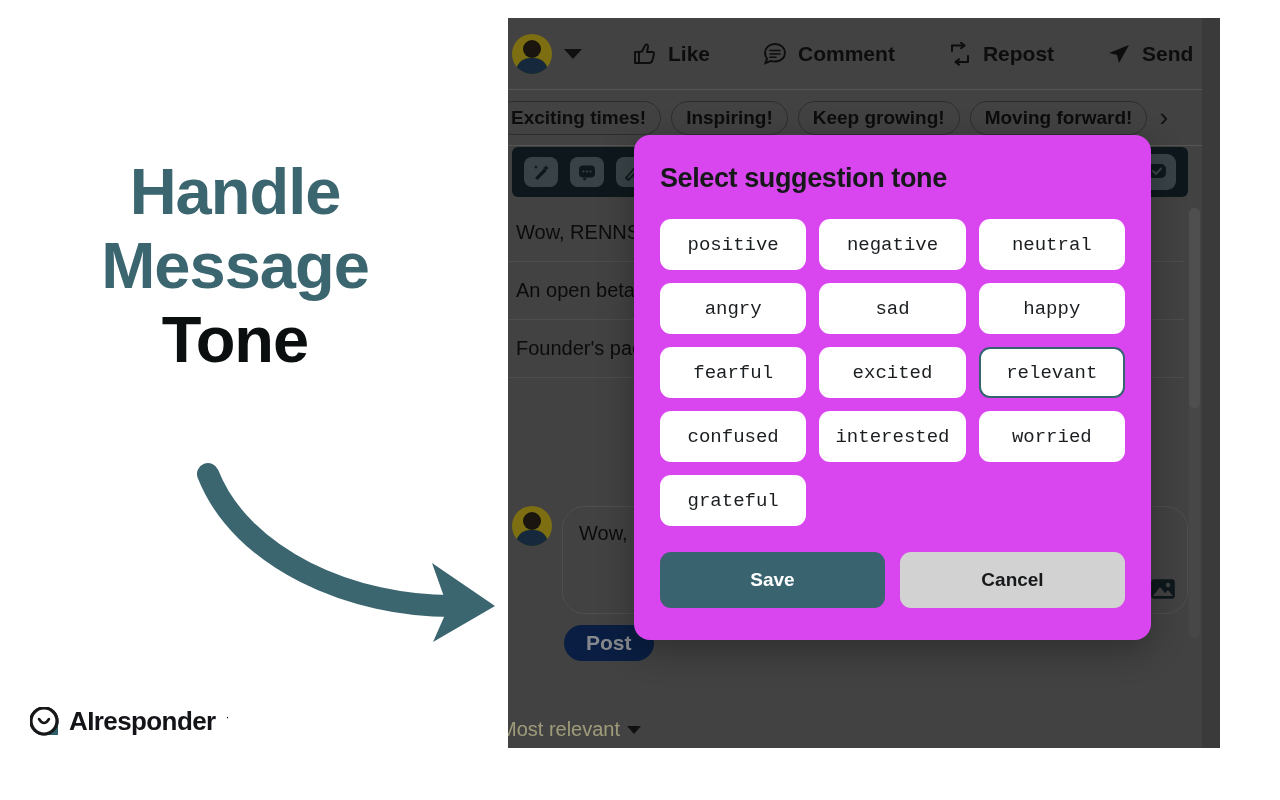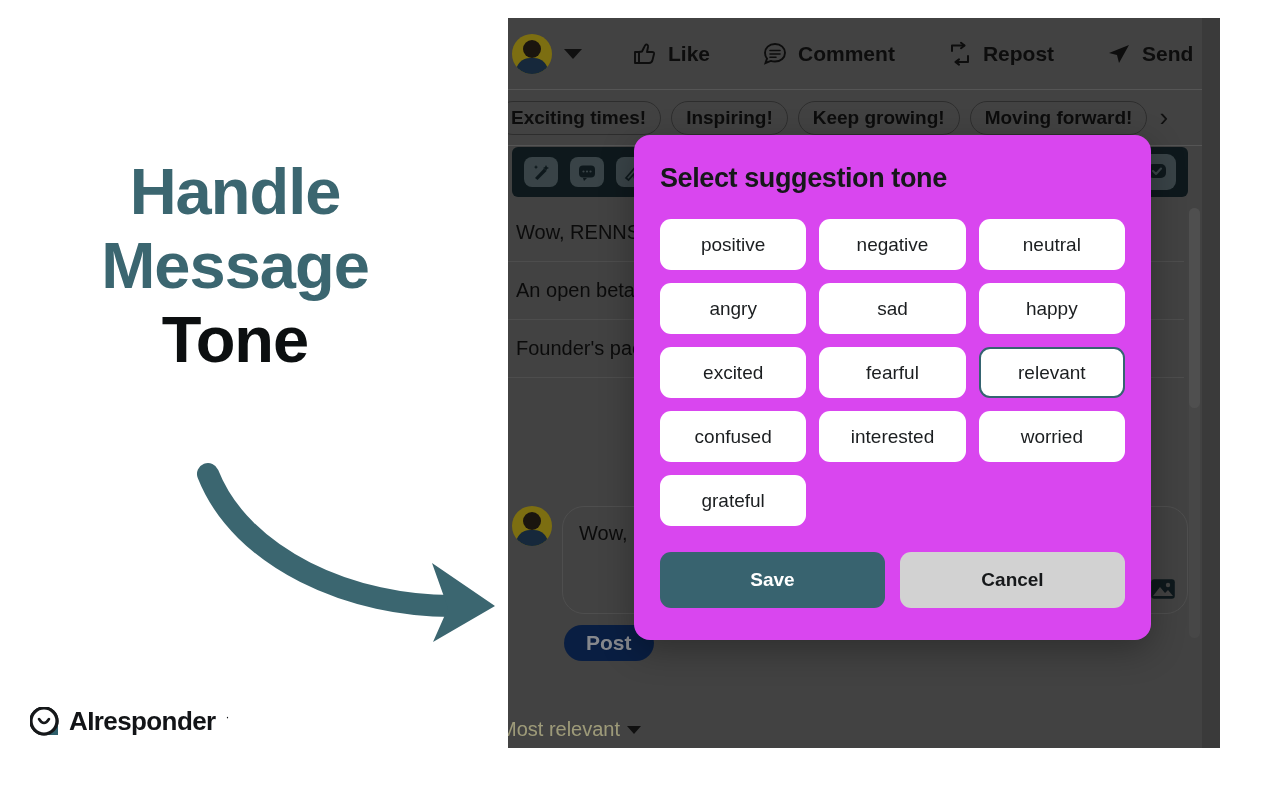--- a/index.html
+++ b/index.html
@@ -129,21 +129,21 @@
   #modal {
     position:absolute; left:634px; top:135px; width:517px; height:505px;
     background:#d946ef; border-radius:16px; z-index:60;
     box-shadow:0 10px 34px rgba(0,0,0,0.30);
     padding:28px 26px 0 26px;
   }
   .modal-title { font-size:27px; font-weight:bold; color:#16181a; letter-spacing:-0.4px; }
 
   .tone-grid {
     margin-top:25px;
-    display:grid; grid-template-columns:repeat(3, 1fr); gap:13px;
+    display:grid; grid-template-columns:repeat(3, 1fr); gap:13px;font-family:Liberation Mono, monospace;
   }
   .tone {
     background:#ffffff; border:2px solid transparent; border-radius:11px;
     height:51px; display:flex; align-items:center; justify-content:center;
     font-size:19px; color:#1b1e20;
   }
   .tone.selected { border-color:#356471; }
 
   .modal-actions { margin-top:26px; display:flex; gap:15px; }
   .btn {
@@ -310,22 +310,22 @@
   <div id="modal">
     <div class="modal-title">Select suggestion tone</div>
 
     <div class="tone-grid">
       <div class="tone">positive</div>
       <div class="tone">negative</div>
       <div class="tone">neutral</div>
       <div class="tone">angry</div>
       <div class="tone">sad</div>
       <div class="tone">happy</div>
+      <div class="tone">fearful</div>
       <div class="tone">excited</div>
-      <div class="tone">fearful</div>
       <div class="tone selected">relevant</div>
       <div class="tone">confused</div>
       <div class="tone">interested</div>
       <div class="tone">worried</div>
       <div class="tone">grateful</div>
     </div>
 
     <div class="modal-actions">
       <div class="btn btn-save">Save</div>
       <div class="btn btn-cancel">Cancel</div>

